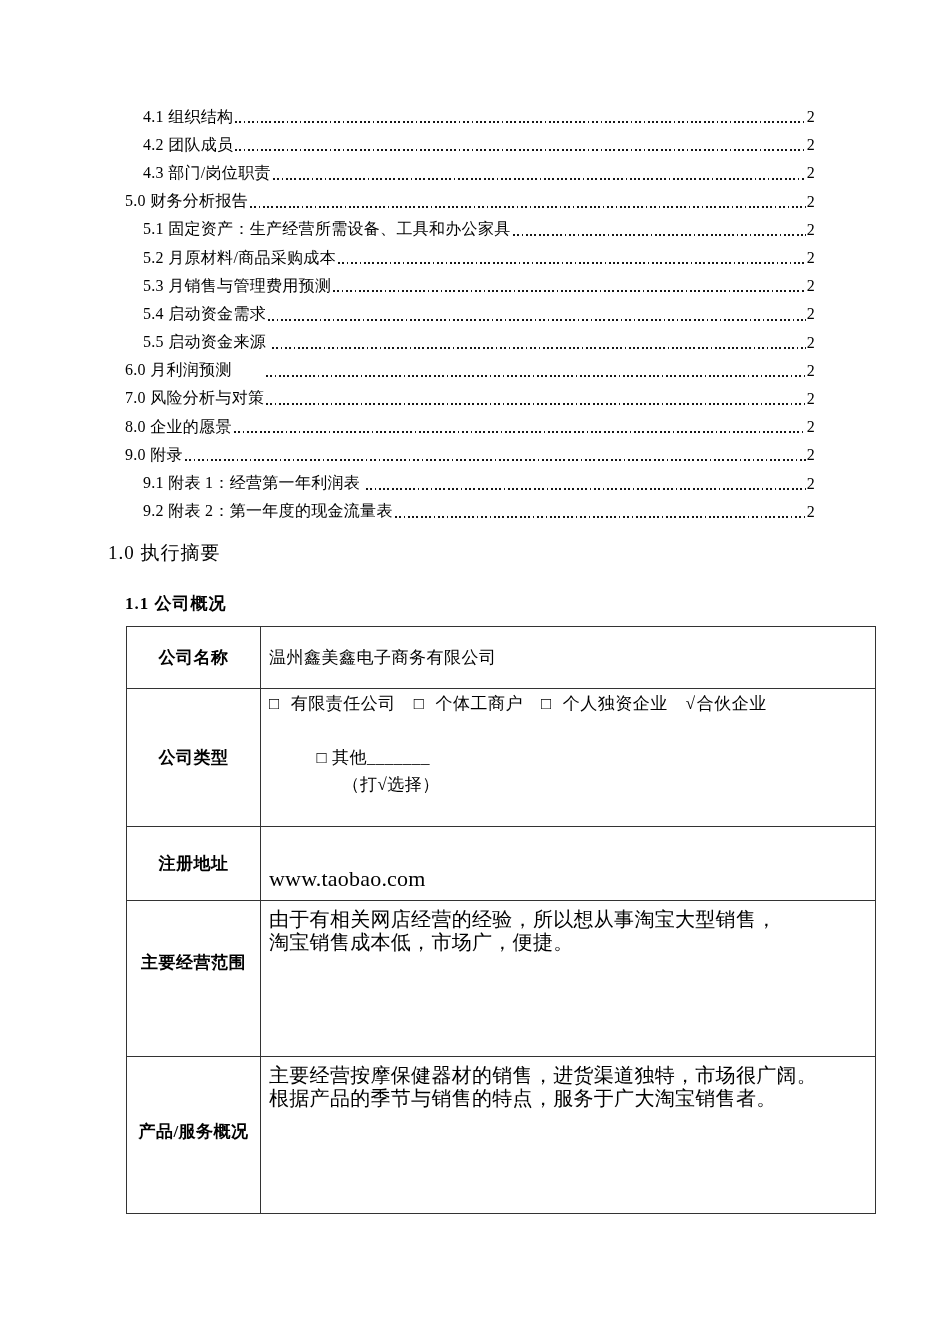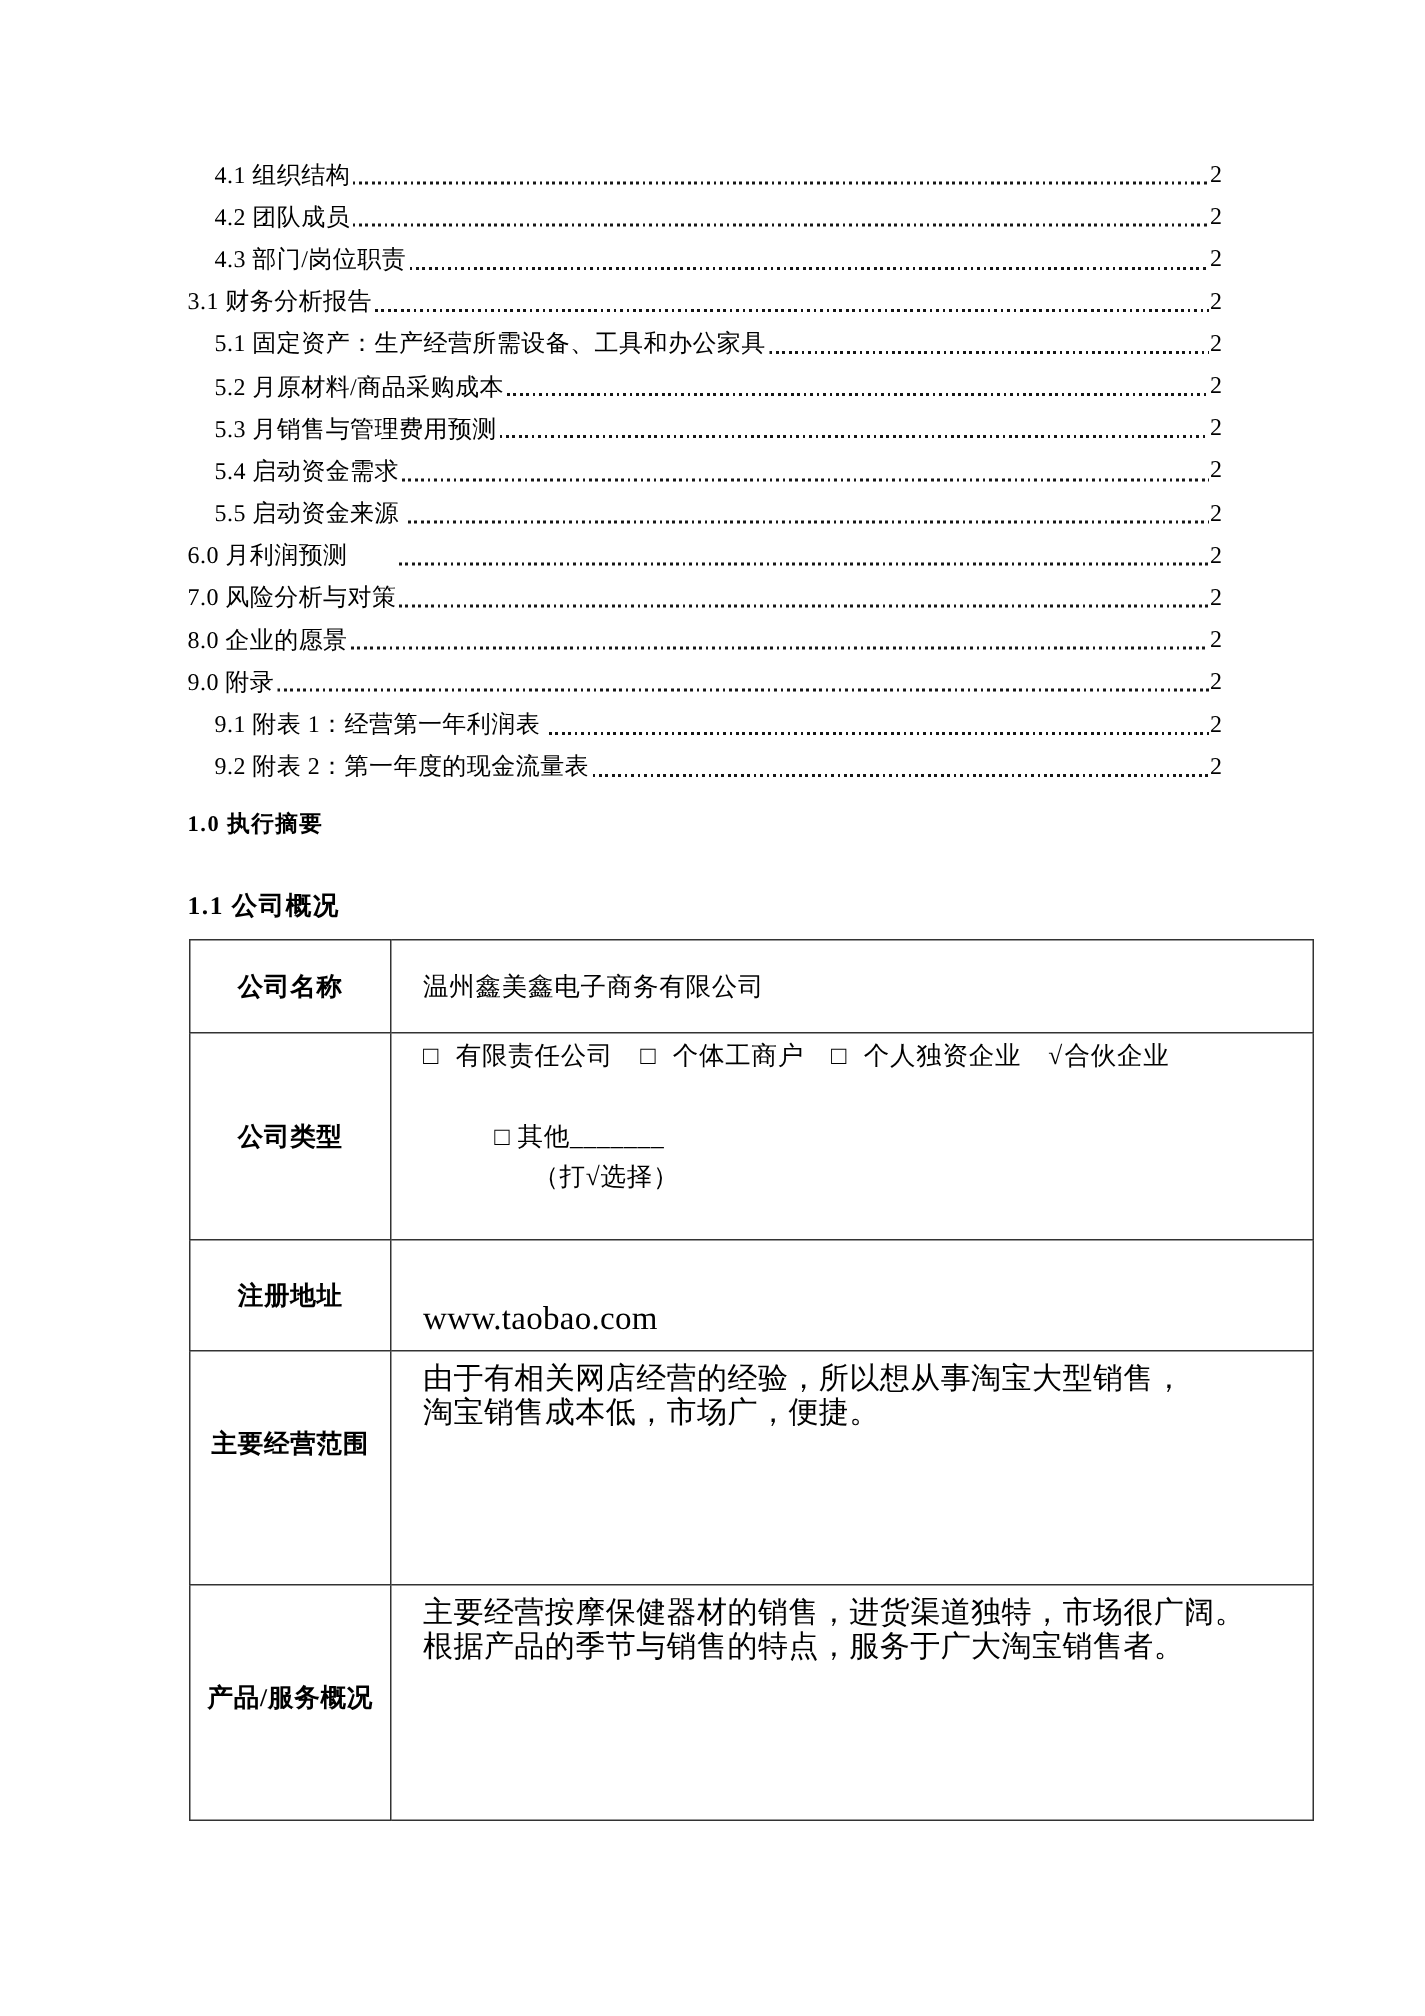--- a/index.html
+++ b/index.html
@@ -17,33 +17,33 @@
   .toc-row{display:flex;align-items:center;height:28.2px;font-size:16px;letter-spacing:0.3px;}
   .toc-row.lvl2{padding-left:18px;}
   .toc-label{white-space:pre;}
   .toc-leader{
     flex:1;height:2px;align-self:flex-end;margin:0 1px 8px 2px;
     background-image:repeating-linear-gradient(to right,#161616 0 1.8px,transparent 1.8px 4.3px);
   }
   .toc-page{font-size:16px;}
 
   
-  .h-section{position:absolute;left:125px;top:540px;font-size:15px;font-weight:700;letter-spacing:1px;}
+  .h-section{position:absolute;left:108px;top:540px;font-size:19px;font-weight:400;letter-spacing:1px;}
   .h-subsection{position:absolute;left:125px;top:592px;font-size:17px;font-weight:700;letter-spacing:1px;}
 
   
   table.company-table{
     position:absolute;left:126px;top:626px;width:750px;
     border-collapse:collapse;table-layout:fixed;
   }
   col.c-label{width:134px;}
   td{border:1.5px solid #333333;overflow:hidden;}
   tr.r1{height:62px;} tr.r2{height:58px;} tr.r3{height:74px;} tr.r4{height:156px;} tr.r5{height:157px;}
   td.lbl{text-align:center;vertical-align:middle;font-weight:700;font-size:17px;letter-spacing:0.5px;}
-  td.val{padding-left:21px;padding-right:10px;font-size:17px;letter-spacing:0.5px;}
+  td.val{padding-left:8px;padding-right:10px;font-size:17px;letter-spacing:0.5px;}
   .v-mid{vertical-align:middle;}
   .v-bottom{vertical-align:bottom;}
   .v-top{vertical-align:top;}
   .nudge16{position:relative;top:-16px;display:inline-block;}
   .nudge4{position:relative;top:-4px;display:inline-block;}
 
   .type-line1{display:flex;gap:18px;line-height:27px;white-space:pre;}
   .type-line2{line-height:27px;white-space:pre;}
   .opt{display:inline-flex;align-items:baseline;}
   .opt .mark{margin-right:11px;}
@@ -68,21 +68,21 @@
       <span class="toc-label">4.2 团队成员</span>
       <span class="toc-leader"></span>
       <span class="toc-page">2</span>
     </div>
     <div class="toc-row lvl2">
       <span class="toc-label">4.3 部门/岗位职责</span>
       <span class="toc-leader"></span>
       <span class="toc-page">2</span>
     </div>
     <div class="toc-row lvl1">
-      <span class="toc-label">3.1 财务分析报告</span>
+      <span class="toc-label">5.0 财务分析报告</span>
       <span class="toc-leader"></span>
       <span class="toc-page">2</span>
     </div>
     <div class="toc-row lvl2">
       <span class="toc-label">5.1 固定资产：生产经营所需设备、工具和办公家具</span>
       <span class="toc-leader"></span>
       <span class="toc-page">2</span>
     </div>
     <div class="toc-row lvl2">
       <span class="toc-label">5.2 月原材料/商品采购成本</span>

